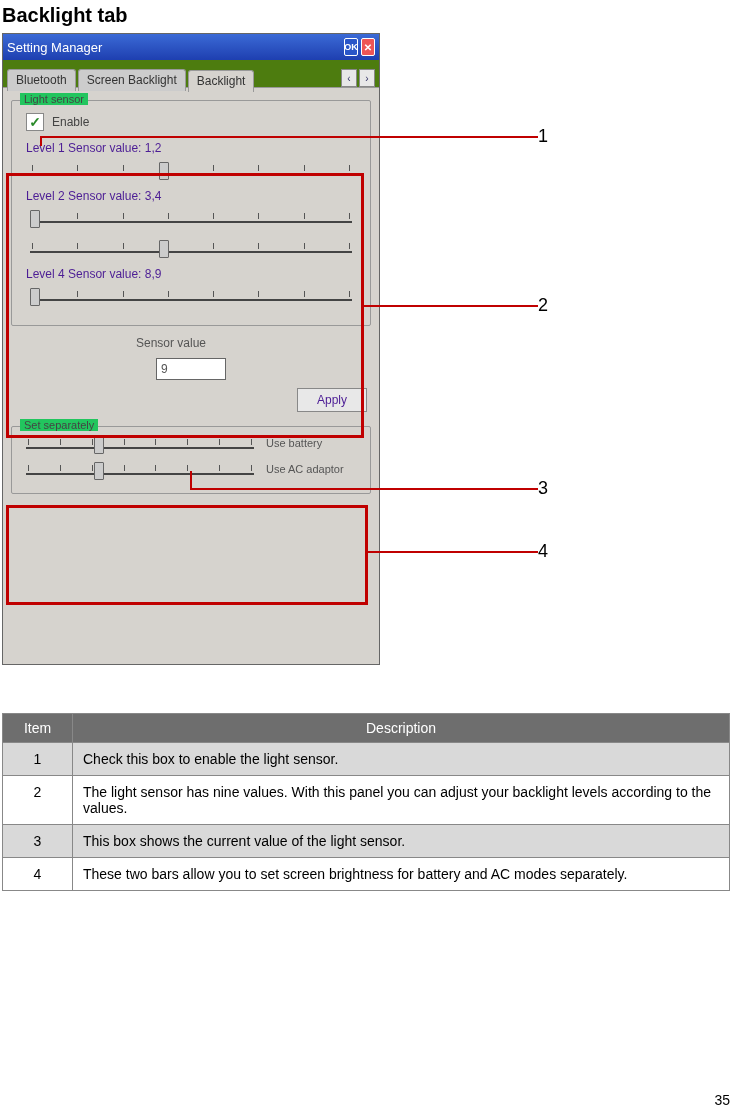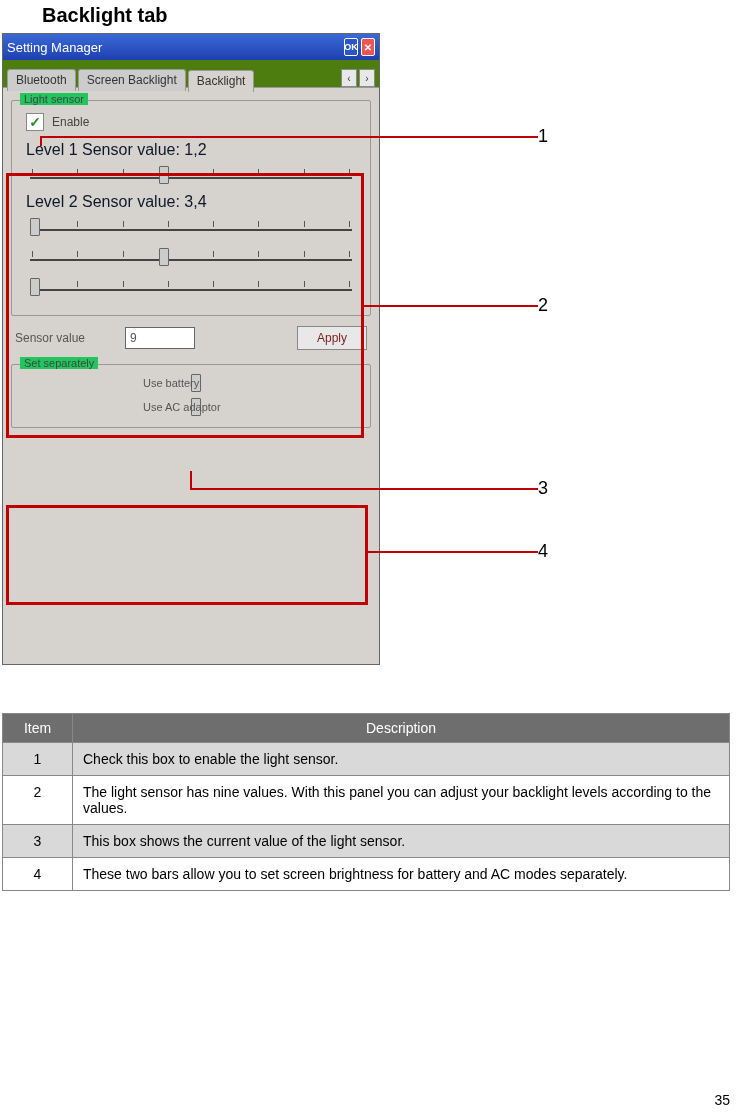--- a/index.html
+++ b/index.html
@@ -7,21 +7,20 @@
     width: 736px;
     height: 1118px;
     font-family: Arial, Helvetica, sans-serif;
     background: #fff;
     position: relative;
   }
   .page-title {
     font-size: 20px;
     font-weight: bold;
     padding: 4px 14px 6px 2px;
-    margin-left: 40px;
   }
   .screenshot-area {
     position: relative;
     width: 560px;
     height: 640px;
   }
 
   
   .window {
     position: absolute;
@@ -150,24 +149,24 @@
     font-weight: bold;
   }
 
   .levels {
     padding: 2px 4px;
   }
   .level {
     margin-bottom: 10px;
   }
   .level-label {
-    font-size: 16px;
+    font-size: 12px;
     margin: 4px 0 4px 2px;
     filter: blur(0.5px);
-    color: #0f172a;
+    color: #4c1d95;
   }
   .slider {
     height: 20px;
     position: relative;
     margin: 0 6px;
   }
   .slider .track {
     position: absolute;
     left: 0; right: 0;
     top: 14px;
@@ -191,23 +190,24 @@
     top: 3px;
     width: 10px; height: 18px;
     background: #ccc;
     border: 1px solid #666;
     border-radius: 1px;
   }
 
   .sensor-row {
     display: flex;
     align-items: center;
-    gap: 0;
+    gap: 8px;
     margin-top: 10px;
     padding: 0 4px;
+    flex-direction: column;
   }
   .sensor-label {
     font-size: 12px;
     flex: 0 0 auto;
     width: 110px;
     filter: blur(0.4px);
     color: #555;
   }
   .sensor-input {
     width: 70px;
@@ -218,30 +218,29 @@
     font-size: 12px;
     color: #555;
   }
   .apply-btn {
     margin-left: auto;
     width: 70px;
     height: 24px;
     background: #e8e8e8;
     border: 1px solid #888;
     font-size: 12px;
-    color: #7f1d1d;
+    color: #4c1d95;
     filter: blur(0.3px);
   }
 
   .bright-group .brow {
     display: flex;
     align-items: center;
     gap: 6px;
     margin-bottom: 6px;
-    flex-direction: column;
   }
   .bright-group .slider { flex: 1; }
   .brow-label {
     font-size: 11px;
     white-space: nowrap;
     color: #555;
     filter: blur(0.4px);
     width: 96px;
   }
 
@@ -374,20 +373,21 @@
                   <span></span>
                   <span></span>
                   <span></span>
                   <span></span>
                 </div>
               <div class="track"></div>
               <div class="thumb" style="left:40%"></div>
             </div>
           </div>
           <div class="level">
+            <div class="level-label">Level 4   Sensor value: 8,9</div>
             <div class="slider">
               <div class="ticks">
                   <span></span>
                   <span></span>
                   <span></span>
                   <span></span>
                   <span></span>
                   <span></span>
                   <span></span>
                   <span></span>

